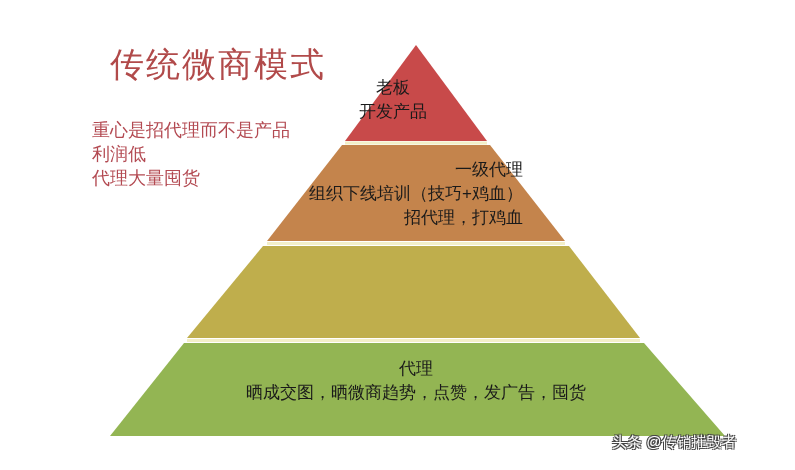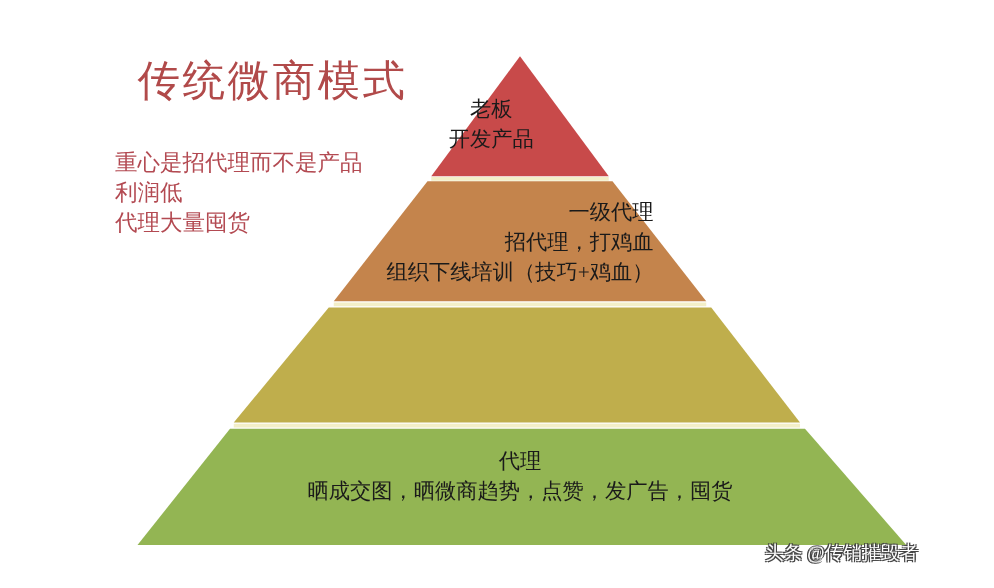--- a/index.html
+++ b/index.html
@@ -1,16 +1,16 @@
 <!DOCTYPE html>
 <html><head>
 <meta charset="utf-8">
 <style>
   html,body{margin:0;padding:0;background:#ffffff;}
-  #stage{position:relative;width:795px;height:470px;overflow:hidden;background:#ffffff;font-family:Liberation Serif, serif;}
+  #stage{position:relative;width:795px;height:470px;overflow:hidden;background:#ffffff;font-family:Liberation Sans, sans-serif;}
   svg.pyr{position:absolute;left:0;top:0;}
   .title{position:absolute;left:110px;top:42px;font-size:34px;color:#b14a4a;letter-spacing:2px;white-space:nowrap;}
   .notes{position:absolute;left:92px;top:118px;font-size:18px;line-height:24px;color:#b34a52;}
   .notes div{white-space:nowrap;}
   .tier-text{position:absolute;text-align:center;color:#1a1a1a;font-size:17px;line-height:24px;white-space:nowrap;transform:translateX(-50%);}
   .watermark{position:absolute;left:612px;top:433px;font-size:15px;color:#ffffff;white-space:nowrap;
     text-shadow:-1px -1px 0 #444,1px -1px 0 #444,-1px 1px 0 #444,1px 1px 0 #444;}
 </style>
 </head>
 <body>
@@ -35,22 +35,22 @@
     <div>代理大量囤货</div>
   </div>
 
   <div class="tier-text" style="left:393px;top:76px;">
     <div>老板</div>
     <div>开发产品</div>
   </div>
 
   <div class="tier-text" style="left:416px;top:158px;text-align:right;">
     <div>一级代理</div>
+    <div>组织下线培训（技巧+鸡血）</div>
     <div>招代理，打鸡血</div>
-    <div>组织下线培训（技巧+鸡血）</div>
   </div>
 
 
   <div class="tier-text" style="left:416px;top:357px;">
     <div>代理</div>
     <div>晒成交图，晒微商趋势，点赞，发广告，囤货</div>
   </div>
 
   <div class="watermark">头条 @传销摧毁者</div>
 </div>

